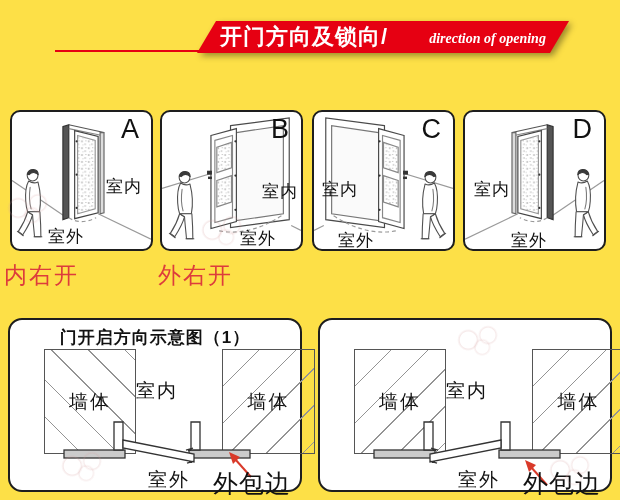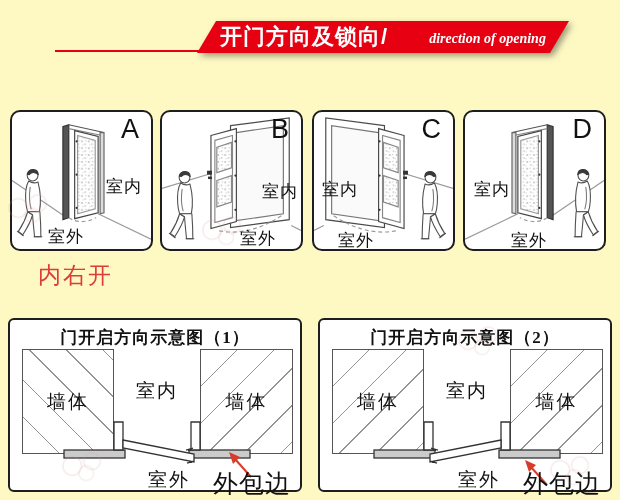--- a/index.html
+++ b/index.html
@@ -1,16 +1,16 @@
 <!DOCTYPE html>
 <html><head>
 <meta charset="utf-8">
 <style>
   html,body{margin:0;padding:0;background:#fff;}
-  .stage{position:relative;width:620px;height:500px;background:#fef9c3;overflow:hidden;
+  .stage{position:relative;width:620px;height:500px;background:#fde047;overflow:hidden;
          font-family:"Liberation Sans",sans-serif;color:#1a1a1a;}
 
   
   .header-line{position:absolute;left:55px;top:50px;width:148px;height:2px;background:#e60012;}
   .banner-wrap{position:absolute;left:197px;top:21px;width:372px;height:32px;
                filter:drop-shadow(3px 3px 3px rgba(0,0,0,.38));}
   .banner{width:100%;height:100%;background:#e60012;
           clip-path:polygon(19px 0,100% 0,calc(100% - 19px) 100%,0 100%);
           display:flex;align-items:center;justify-content:center;gap:5px;}
   .banner-cn{color:#fff;font-size:22px;font-weight:700;letter-spacing:1px;white-space:nowrap;}
@@ -24,33 +24,33 @@
   .scene{position:absolute;left:0;top:0;width:100%;height:100%;}
   .mirror{transform:scaleX(-1);}
   .panel-letter{position:absolute;top:3px;right:12px;font-size:27px;color:#111;line-height:1.1;}
   .inout{position:absolute;font-size:17px;color:#111;letter-spacing:1px;white-space:nowrap;}
   .p-a .lbl-indoor{left:94px;top:63px}   .p-a .lbl-outdoor{left:36px;top:113px}
   .p-b .lbl-indoor{left:100px;top:68px}  .p-b .lbl-outdoor{left:78px;top:115px}
   .p-c .lbl-indoor{left:8px;top:66px}    .p-c .lbl-outdoor{left:24px;top:117px}
   .p-d .lbl-indoor{left:9px;top:66px}    .p-d .lbl-outdoor{left:46px;top:117px}
 
   
-  .caption{position:absolute;top:260px;width:143px;height:30px;text-align:center;
+  .caption{position:absolute;top:260px;width:143px;height:30px;
            font-size:23px;color:#dd3c3c;letter-spacing:2px;white-space:nowrap;}
   .cap-a{left:4px}.cap-b{left:158px}.cap-c{left:314px}.cap-d{left:463px}
 
   
   .diagram{position:absolute;top:318px;width:294px;height:174px;background:#fff;
-           border:2px solid #1e1e1e;border-radius:6px;box-sizing:border-box;font-family:Liberation Serif, serif;}
+           border:2px solid #1e1e1e;border-radius:14px;box-sizing:border-box;}
   .dg-1{left:8px}.dg-2{left:318px}
   .dg-title{position:absolute;left:0;top:6px;width:100%;text-align:center;
             font-size:17px;font-weight:700;color:#111;letter-spacing:1px;}
   .wall{position:absolute;top:29px;width:92px;height:105px;border:1.5px solid #555;
         box-sizing:border-box;display:flex;align-items:center;justify-content:center;
-        font-size:19px;color:#111;letter-spacing:2px;}
+        font-size:19px;color:#111;letter-spacing:2px;margin-left:22px;}
   .wall-left{left:12px}.wall-right{left:190px;width:93px}
   .hatch-bs{background:repeating-linear-gradient(45deg,transparent 0,transparent 25px,#949494 25px,#949494 26px);}
   .hatch-fs{background:repeating-linear-gradient(135deg,transparent 0,transparent 25px,#949494 25px,#949494 26px);}
   .room-label{position:absolute;left:104px;top:58px;width:86px;text-align:center;
               font-size:19px;color:#111;letter-spacing:2px;}
   .frame-svg{position:absolute;left:0;top:96px;width:294px;height:65px;}
   .dg-2 .frame-svg{transform:scaleX(-1);}
   .arrow-svg{position:absolute;width:32px;height:32px;}
   .dg-1 .arrow-svg{left:214px;top:130px}
   .dg-2 .arrow-svg{left:200px;top:138px}
@@ -184,20 +184,21 @@
   <div class="panel p-d">
     <svg class="scene mirror" viewBox="0 0 142 140">
         <use href="#scene-inward"></use>
       </svg>
     <span class="panel-letter">D</span>
     <span class="inout lbl-indoor">室内</span>
     <span class="inout lbl-outdoor">室外</span>
   </div>
 
   <span class="caption cap-a">内右开</span>
+  <span class="caption cap-b">外右开</span>
 
   <div class="diagram dg-1">
     <div class="dg-title">门开启方向示意图（1）</div>
     <div class="wall wall-left hatch-bs">
       <span>墙体</span>
     </div>
     <div class="wall wall-right hatch-fs">
       <span>墙体</span>
     </div>
     <span class="room-label">室内</span>
@@ -205,21 +206,20 @@
         <use href="#frame-art"></use>
       </svg>
     <svg class="arrow-svg" viewBox="0 0 32 32">
         <use href="#red-arrow"></use>
       </svg>
     <span class="outside-label">室外</span>
     <span class="edge-label">外包边</span>
   </div>
 
   <div class="diagram dg-2">
-    <div class="dg-title">门开启方向示意图（2）</div>
     <div class="wall wall-left hatch-fs">
       <span>墙体</span>
     </div>
     <div class="wall wall-right hatch-fs">
       <span>墙体</span>
     </div>
     <span class="room-label">室内</span>
     <svg class="frame-svg" viewBox="0 0 294 65">
         <use href="#frame-art"></use>
       </svg>

